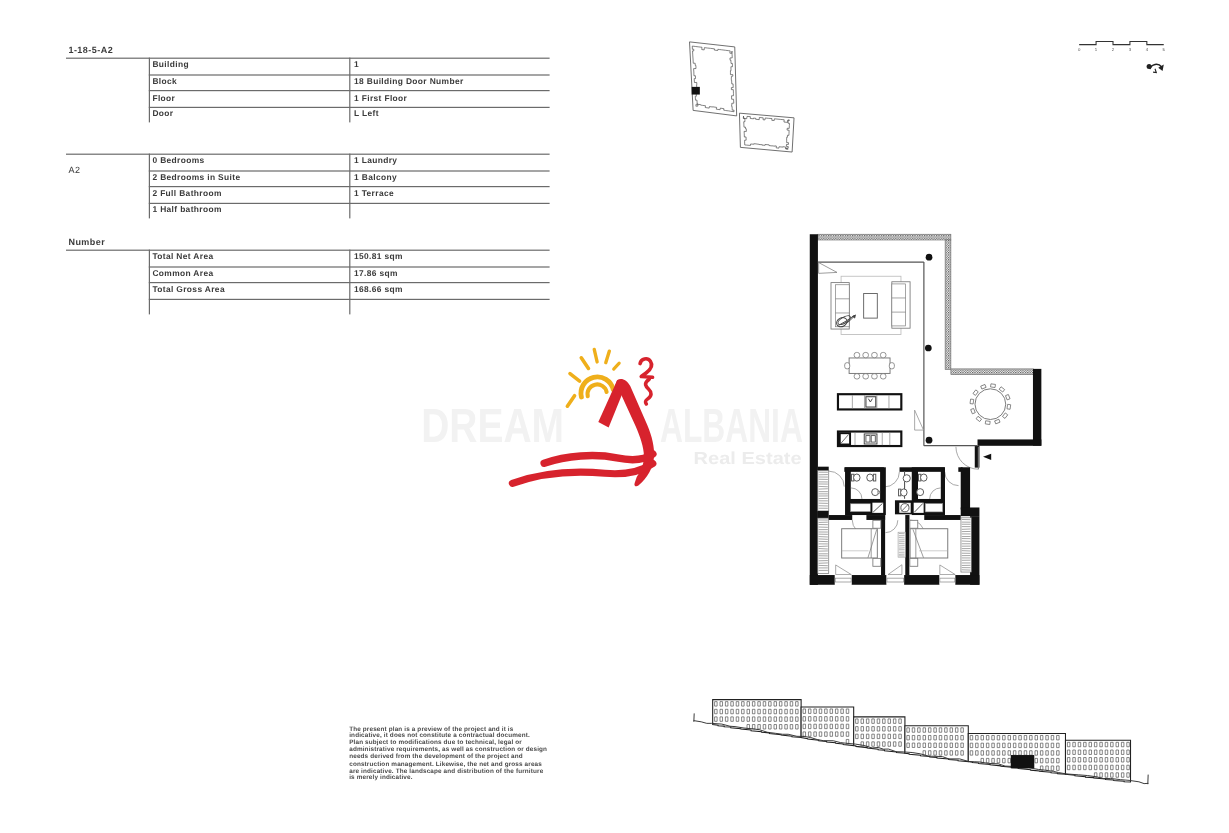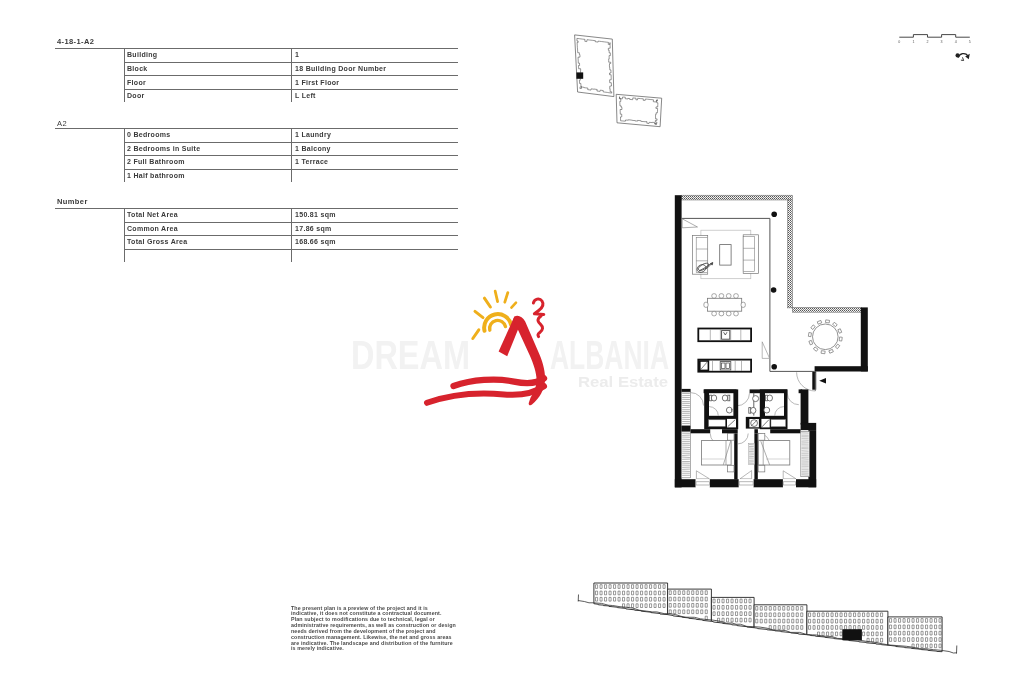--- a/index.html
+++ b/index.html
@@ -1,34 +1,34 @@
 <!DOCTYPE html>
 <html><head><meta charset="utf-8">
 <style>
 html,body{margin:0;padding:0;background:#fff;width:1024px;height:694px;overflow:hidden}
 body{font-family:"Liberation Sans",sans-serif;position:relative}
 div{box-sizing:border-box}
 </style></head>
 <body>
-<div style="position:absolute;left:57px;top:37px;font-size:7.5px;font-weight:bold;color:#3a3a3a;letter-spacing:0.4px">4-18-1-A2</div>
+<div style="position:absolute;left:57px;top:37px;font-size:7.5px;font-weight:bold;color:#3a3a3a;letter-spacing:0.4px">1-18-5-A2</div>
 <div style="position:absolute;left:55px;top:48.2px;width:403px;height:1px;background:#6b6b6b"></div>
 <div style="position:absolute;left:123.5px;top:61.8px;width:334.5px;height:1px;background:#6b6b6b"></div>
 <div style="position:absolute;left:123.5px;top:75.3px;width:334.5px;height:1px;background:#6b6b6b"></div>
 <div style="position:absolute;left:123.5px;top:88.9px;width:334.5px;height:1px;background:#6b6b6b"></div>
 <div style="position:absolute;left:123.5px;top:48.2px;width:1px;height:54.2px;background:#6b6b6b"></div>
 <div style="position:absolute;left:291px;top:48.2px;width:1px;height:54.2px;background:#6b6b6b"></div>
 <div style="position:absolute;left:127px;top:51.4px;font-size:7px;font-weight:bold;color:#3a3a3a;letter-spacing:0.3px">Building</div>
 <div style="position:absolute;left:295px;top:51.4px;font-size:7px;font-weight:bold;color:#3a3a3a;letter-spacing:0.3px">1</div>
 <div style="position:absolute;left:127px;top:65.0px;font-size:7px;font-weight:bold;color:#3a3a3a;letter-spacing:0.3px">Block</div>
 <div style="position:absolute;left:295px;top:65.0px;font-size:7px;font-weight:bold;color:#3a3a3a;letter-spacing:0.3px">18 Building Door Number</div>
 <div style="position:absolute;left:127px;top:78.5px;font-size:7px;font-weight:bold;color:#3a3a3a;letter-spacing:0.3px">Floor</div>
 <div style="position:absolute;left:295px;top:78.5px;font-size:7px;font-weight:bold;color:#3a3a3a;letter-spacing:0.3px">1 First Floor</div>
 <div style="position:absolute;left:127px;top:92.1px;font-size:7px;font-weight:bold;color:#3a3a3a;letter-spacing:0.3px">Door</div>
 <div style="position:absolute;left:295px;top:92.1px;font-size:7px;font-weight:bold;color:#3a3a3a;letter-spacing:0.3px">L Left</div>
-<div style="position:absolute;left:57px;top:119px;font-size:7.5px;font-weight:normal;color:#3a3a3a;letter-spacing:0.4px">A2</div>
+<div style="position:absolute;left:57px;top:137px;font-size:7.5px;font-weight:normal;color:#3a3a3a;letter-spacing:0.4px">A2</div>
 <div style="position:absolute;left:55px;top:127.9px;width:403px;height:1px;background:#6b6b6b"></div>
 <div style="position:absolute;left:123.5px;top:141.5px;width:334.5px;height:1px;background:#6b6b6b"></div>
 <div style="position:absolute;left:123.5px;top:155.0px;width:334.5px;height:1px;background:#6b6b6b"></div>
 <div style="position:absolute;left:123.5px;top:168.6px;width:334.5px;height:1px;background:#6b6b6b"></div>
 <div style="position:absolute;left:123.5px;top:127.9px;width:1px;height:54.2px;background:#6b6b6b"></div>
 <div style="position:absolute;left:291px;top:127.9px;width:1px;height:54.2px;background:#6b6b6b"></div>
 <div style="position:absolute;left:127px;top:131.1px;font-size:7px;font-weight:bold;color:#3a3a3a;letter-spacing:0.3px">0 Bedrooms</div>
 <div style="position:absolute;left:295px;top:131.1px;font-size:7px;font-weight:bold;color:#3a3a3a;letter-spacing:0.3px">1 Laundry</div>
 <div style="position:absolute;left:127px;top:144.7px;font-size:7px;font-weight:bold;color:#3a3a3a;letter-spacing:0.3px">2 Bedrooms in Suite</div>
 <div style="position:absolute;left:295px;top:144.7px;font-size:7px;font-weight:bold;color:#3a3a3a;letter-spacing:0.3px">1 Balcony</div>

